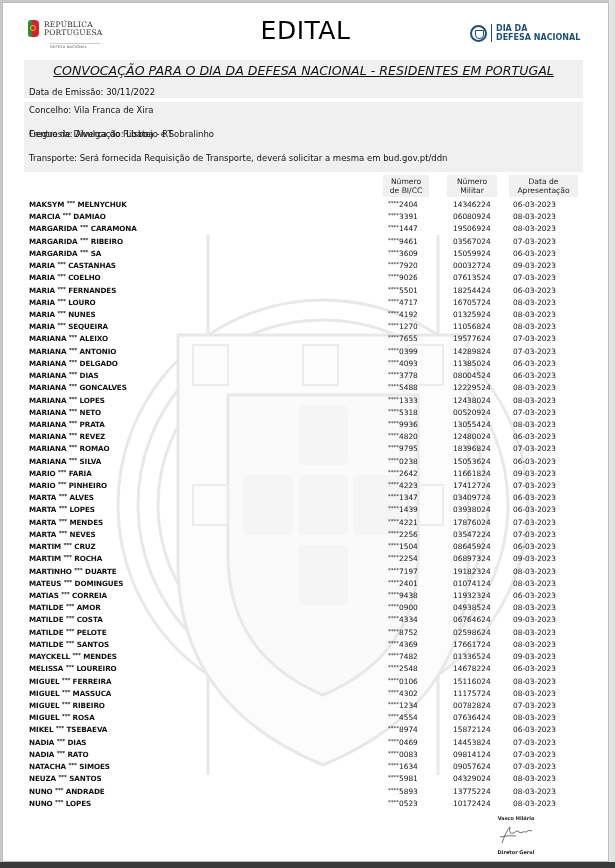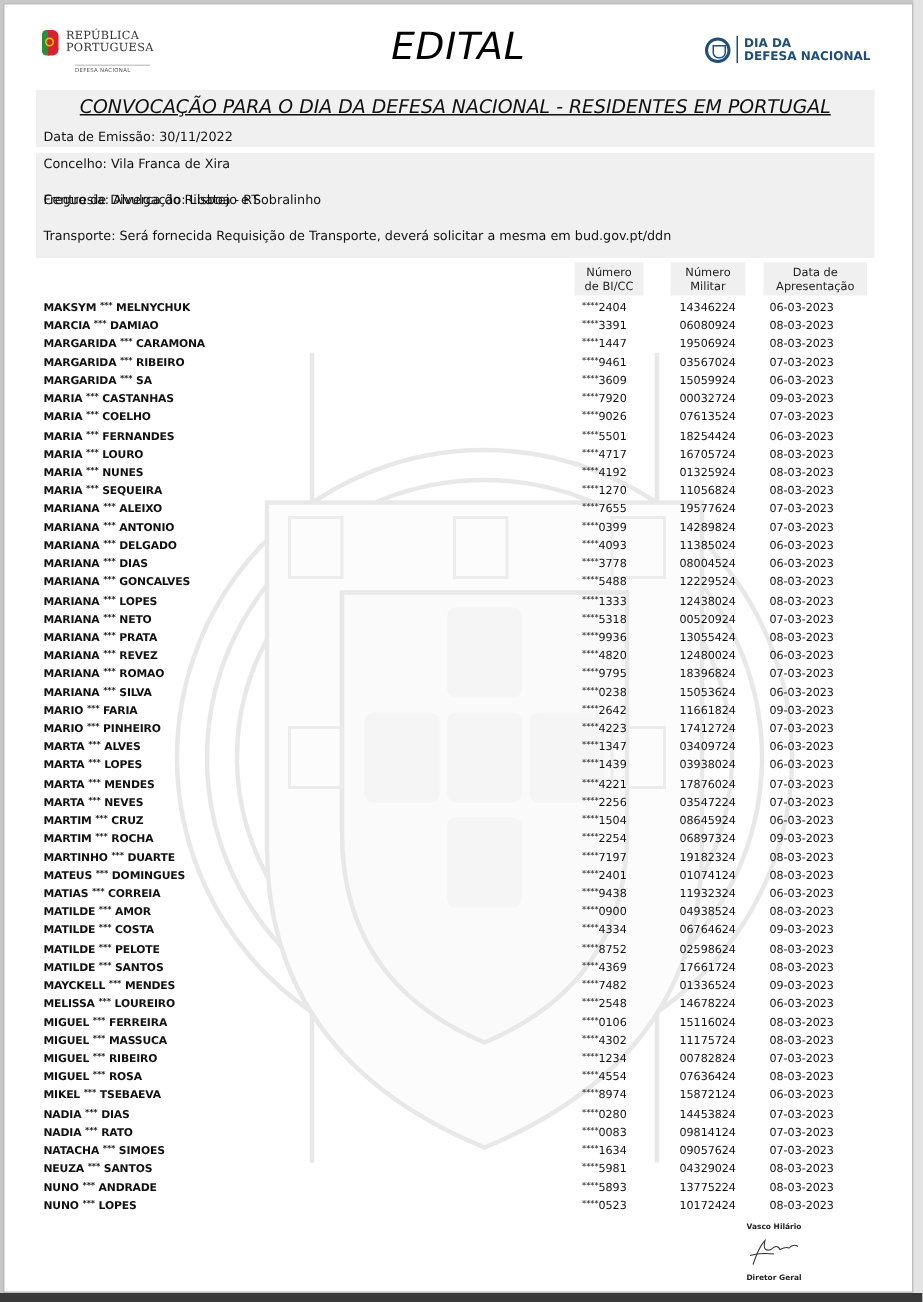--- a/index.html
+++ b/index.html
@@ -2,28 +2,28 @@
 <html><head>
 <meta charset="utf-8">
 <style>
   html, body { margin:0; padding:0; }
   body { width:615px; height:868px; background:#c8c8c8; font-family:"DejaVu Sans", sans-serif; overflow:hidden; position:relative; }
   .page { position:absolute; left:2px; top:2px; width:605px; height:858px; background:#fff; border:1px solid #bdbdbd; overflow:hidden; }
   .bottom-bar { position:absolute; left:0; top:862px; width:615px; height:6px; background:#3a3a3a; }
   .right-bar { position:absolute; left:609px; top:0; width:6px; height:868px; background:#e4e4e4; }
 
   .header { position:absolute; left:0; top:0; width:605px; height:54px; }
-  .logo-rp { position:absolute; left:25px; top:17px; display:flex; align-items:flex-start; }
+  .logo-rp { position:absolute; left:25px; top:17px; display:flex; align-items:center; }
   .flag { width:10px; height:17px; position:relative; margin-right:6px; }
   .flag .g { position:absolute; left:0; top:0; width:5px; height:17px; background:#2e8b3a; border-radius:3px 0 0 3px; }
   .flag .r { position:absolute; left:4px; top:0; width:7px; height:17px; background:#d4232e; border-radius:0 4px 4px 0; }
   .flag .y { position:absolute; left:2px; top:5px; width:6px; height:6px; border-radius:50%; border:1px solid #f2c500; box-sizing:border-box; }
   .rp-text { font-family:"DejaVu Serif", serif; font-size:7.5px; line-height:8px; color:#333; letter-spacing:0.2px; }
   .rp-sub { position:absolute; left:47px; top:40px; font-size:3.6px; color:#555; letter-spacing:0.2px; border-top:1px solid #ccc; padding-top:1px; width:50px; }
-  .title { position:absolute; left:0; width:605px; top:13px; text-align:center; font-family:"DejaVu Sans", sans-serif; font-style:italic; font-size:25px; color:#000; letter-spacing:0.5px; }
+  .title { position:absolute; left:0; width:605px; top:13px; text-align:center; font-family:"DejaVu Sans", sans-serif; font-size:25px; color:#000; letter-spacing:0.5px; }
   .logo-ddn { position:absolute; left:467px; top:21px; display:flex; align-items:center; }
   .ddn-icon { width:17px; height:17px; border-radius:50%; border:2px solid #1f4e79; box-sizing:border-box; position:relative; margin-right:4px; }
   .ddn-icon::after { content:""; position:absolute; left:3px; top:3px; width:7px; height:7px; border:1px solid #1f4e79; border-radius:0 0 4px 4px; }
   .ddn-sep { width:1px; height:18px; background:#1f4e79; margin-right:4px; }
   .ddn-text { font-size:8px; line-height:9px; font-weight:bold; color:#1f4e79; }
 
   .subheader { position:absolute; left:21px; top:57px; width:559px; height:38px; background:#f0f0f0; }
   .conv { position:absolute; left:0; top:3px; width:559px; text-align:center; font-style:italic; font-size:12.6px; text-decoration:underline; color:#111; }
   .emission { position:absolute; left:5px; top:27px; font-size:8.5px; color:#111; }
 
@@ -407,21 +407,21 @@
         <span class="c-date">08-03-2023</span>
       </div>
       <div class="row">
         <span class="c-name"><span style="position:static">MIKEL</span> <span style="position:static" class="stars">***</span> <span style="position:static">TSEBAEVA</span></span>
         <span class="c-bi"><span style="position:static" class="stars">****</span><span style="position:static">8974</span></span>
         <span class="c-mil">15872124</span>
         <span class="c-date">06-03-2023</span>
       </div>
       <div class="row">
         <span class="c-name"><span style="position:static">NADIA</span> <span style="position:static" class="stars">***</span> <span style="position:static">DIAS</span></span>
-        <span class="c-bi"><span style="position:static" class="stars">****</span><span style="position:static">0280</span></span>
+        <span class="c-bi"><span style="position:static" class="stars">****</span><span style="position:static">0469</span></span>
         <span class="c-mil">14453824</span>
         <span class="c-date">07-03-2023</span>
       </div>
       <div class="row">
         <span class="c-name"><span style="position:static">NADIA</span> <span style="position:static" class="stars">***</span> <span style="position:static">RATO</span></span>
         <span class="c-bi"><span style="position:static" class="stars">****</span><span style="position:static">0083</span></span>
         <span class="c-mil">09814124</span>
         <span class="c-date">07-03-2023</span>
       </div>
       <div class="row">

